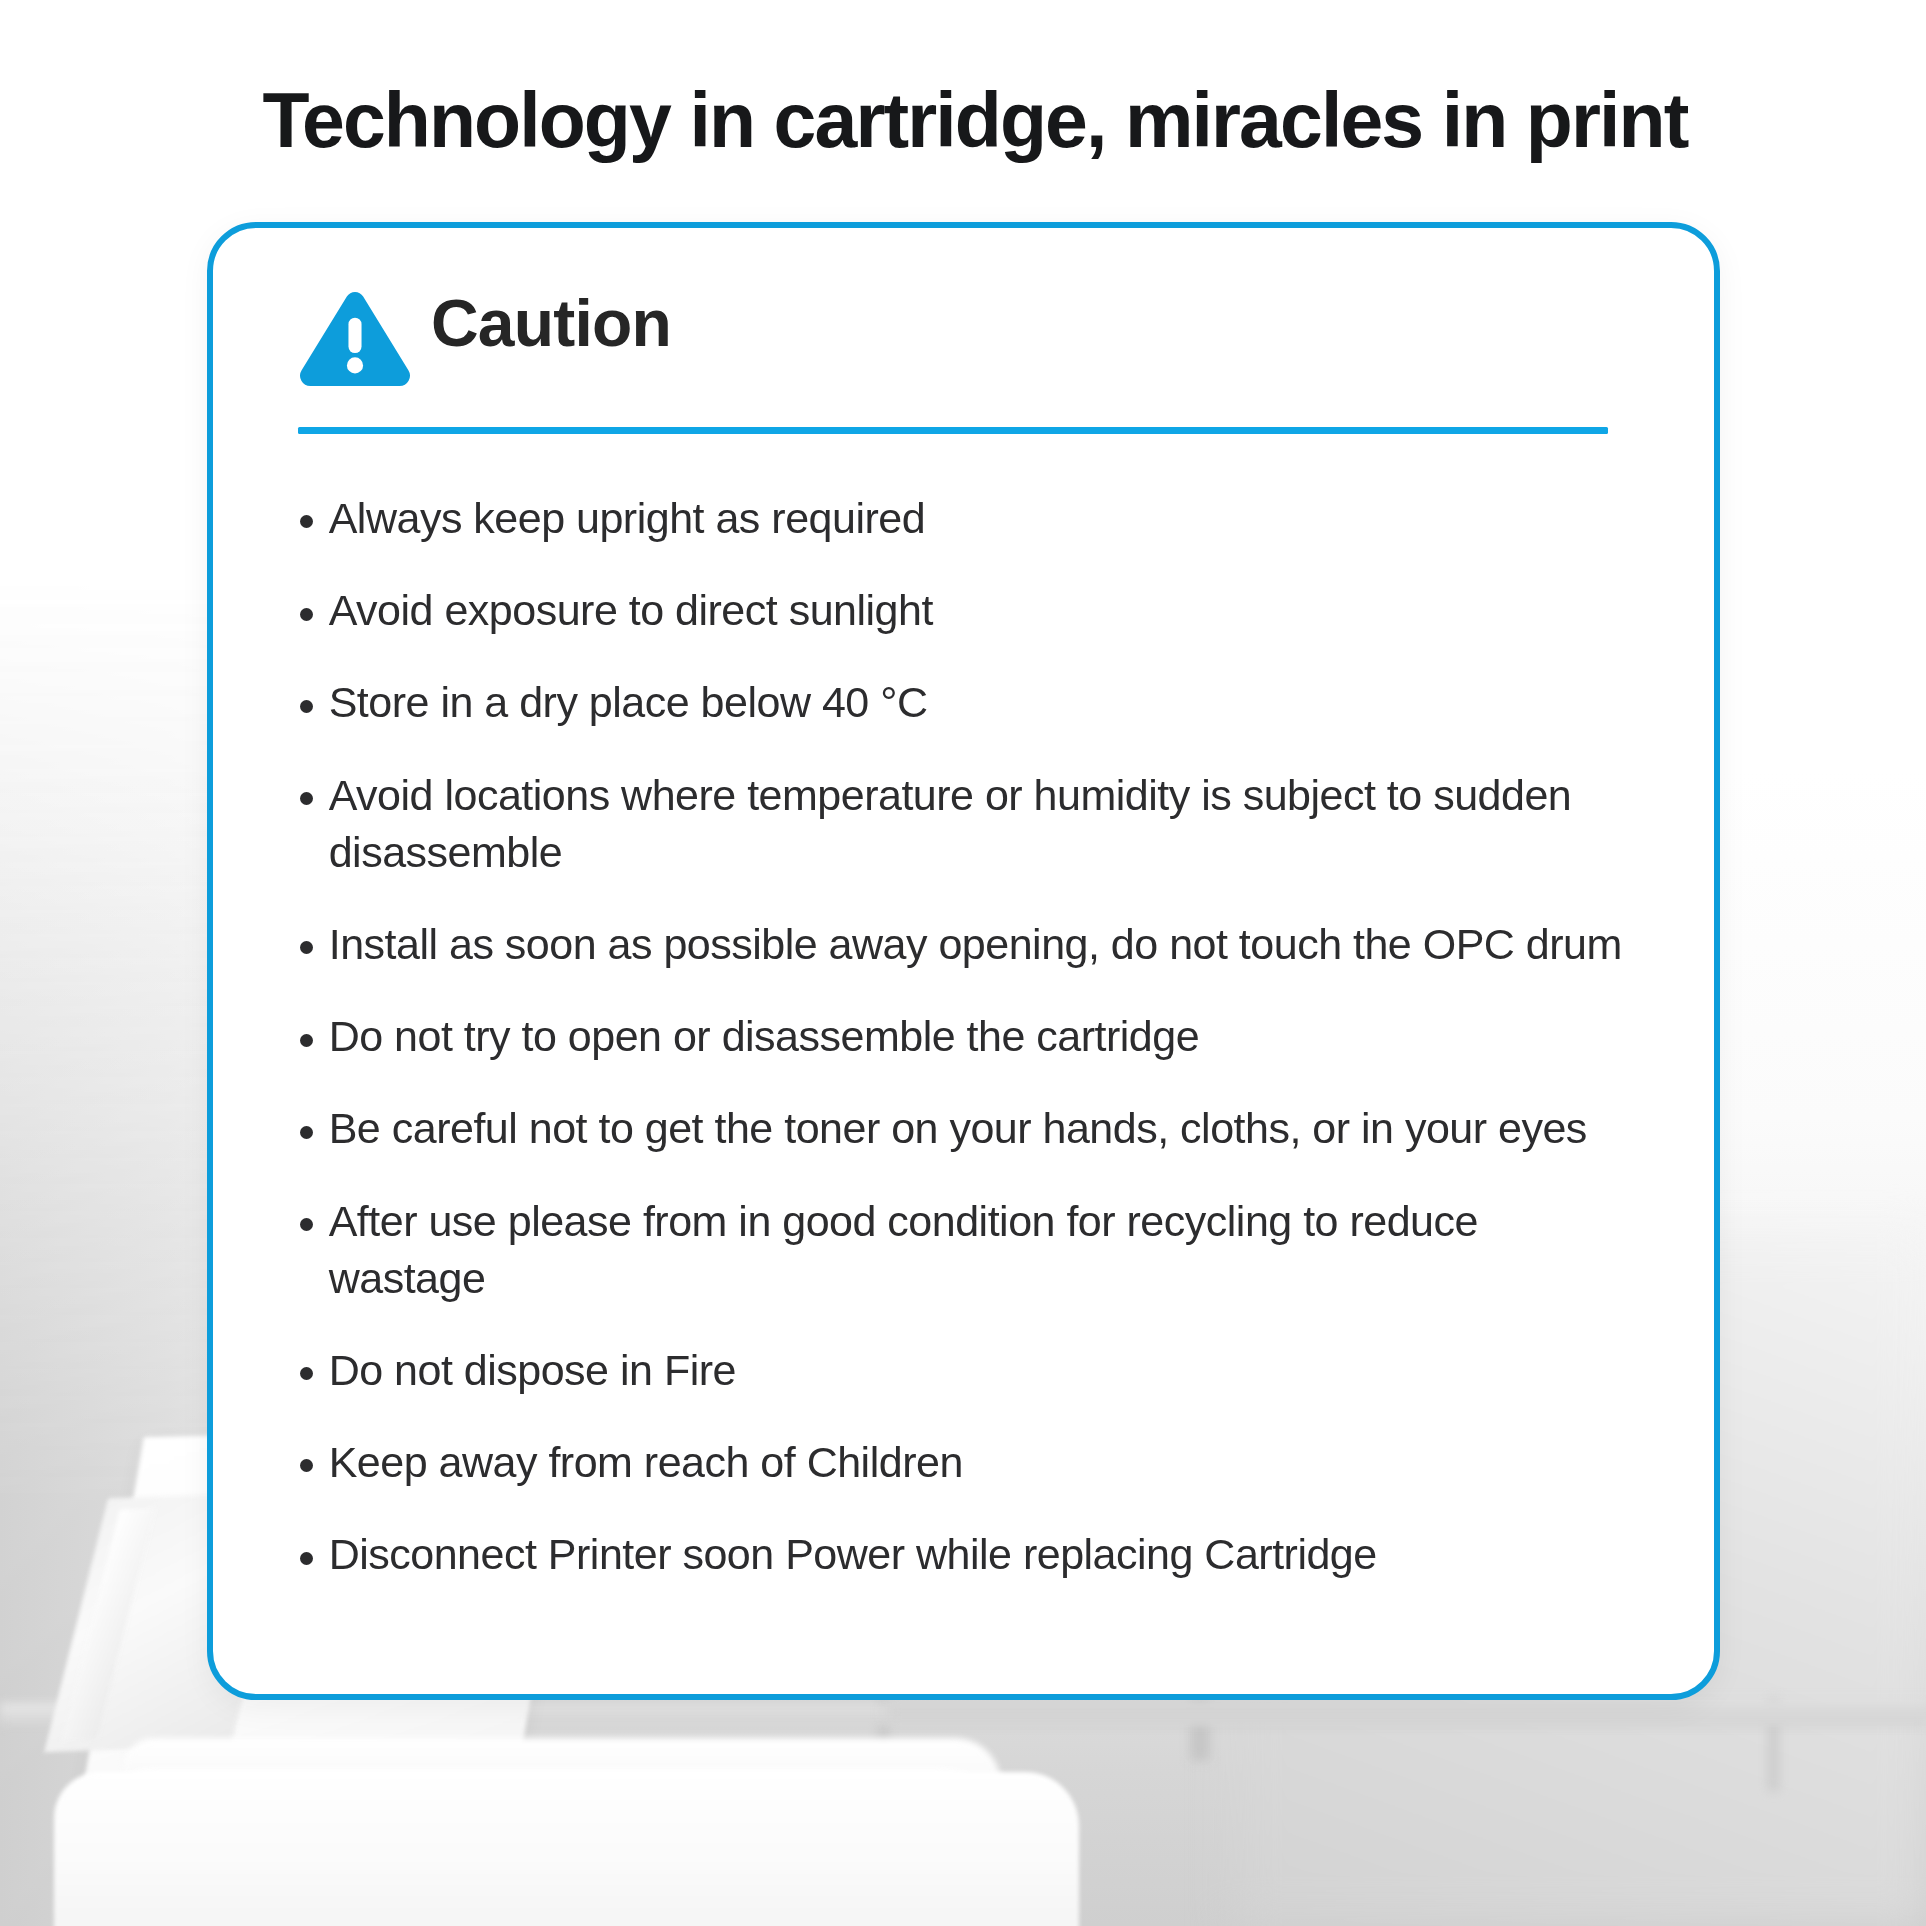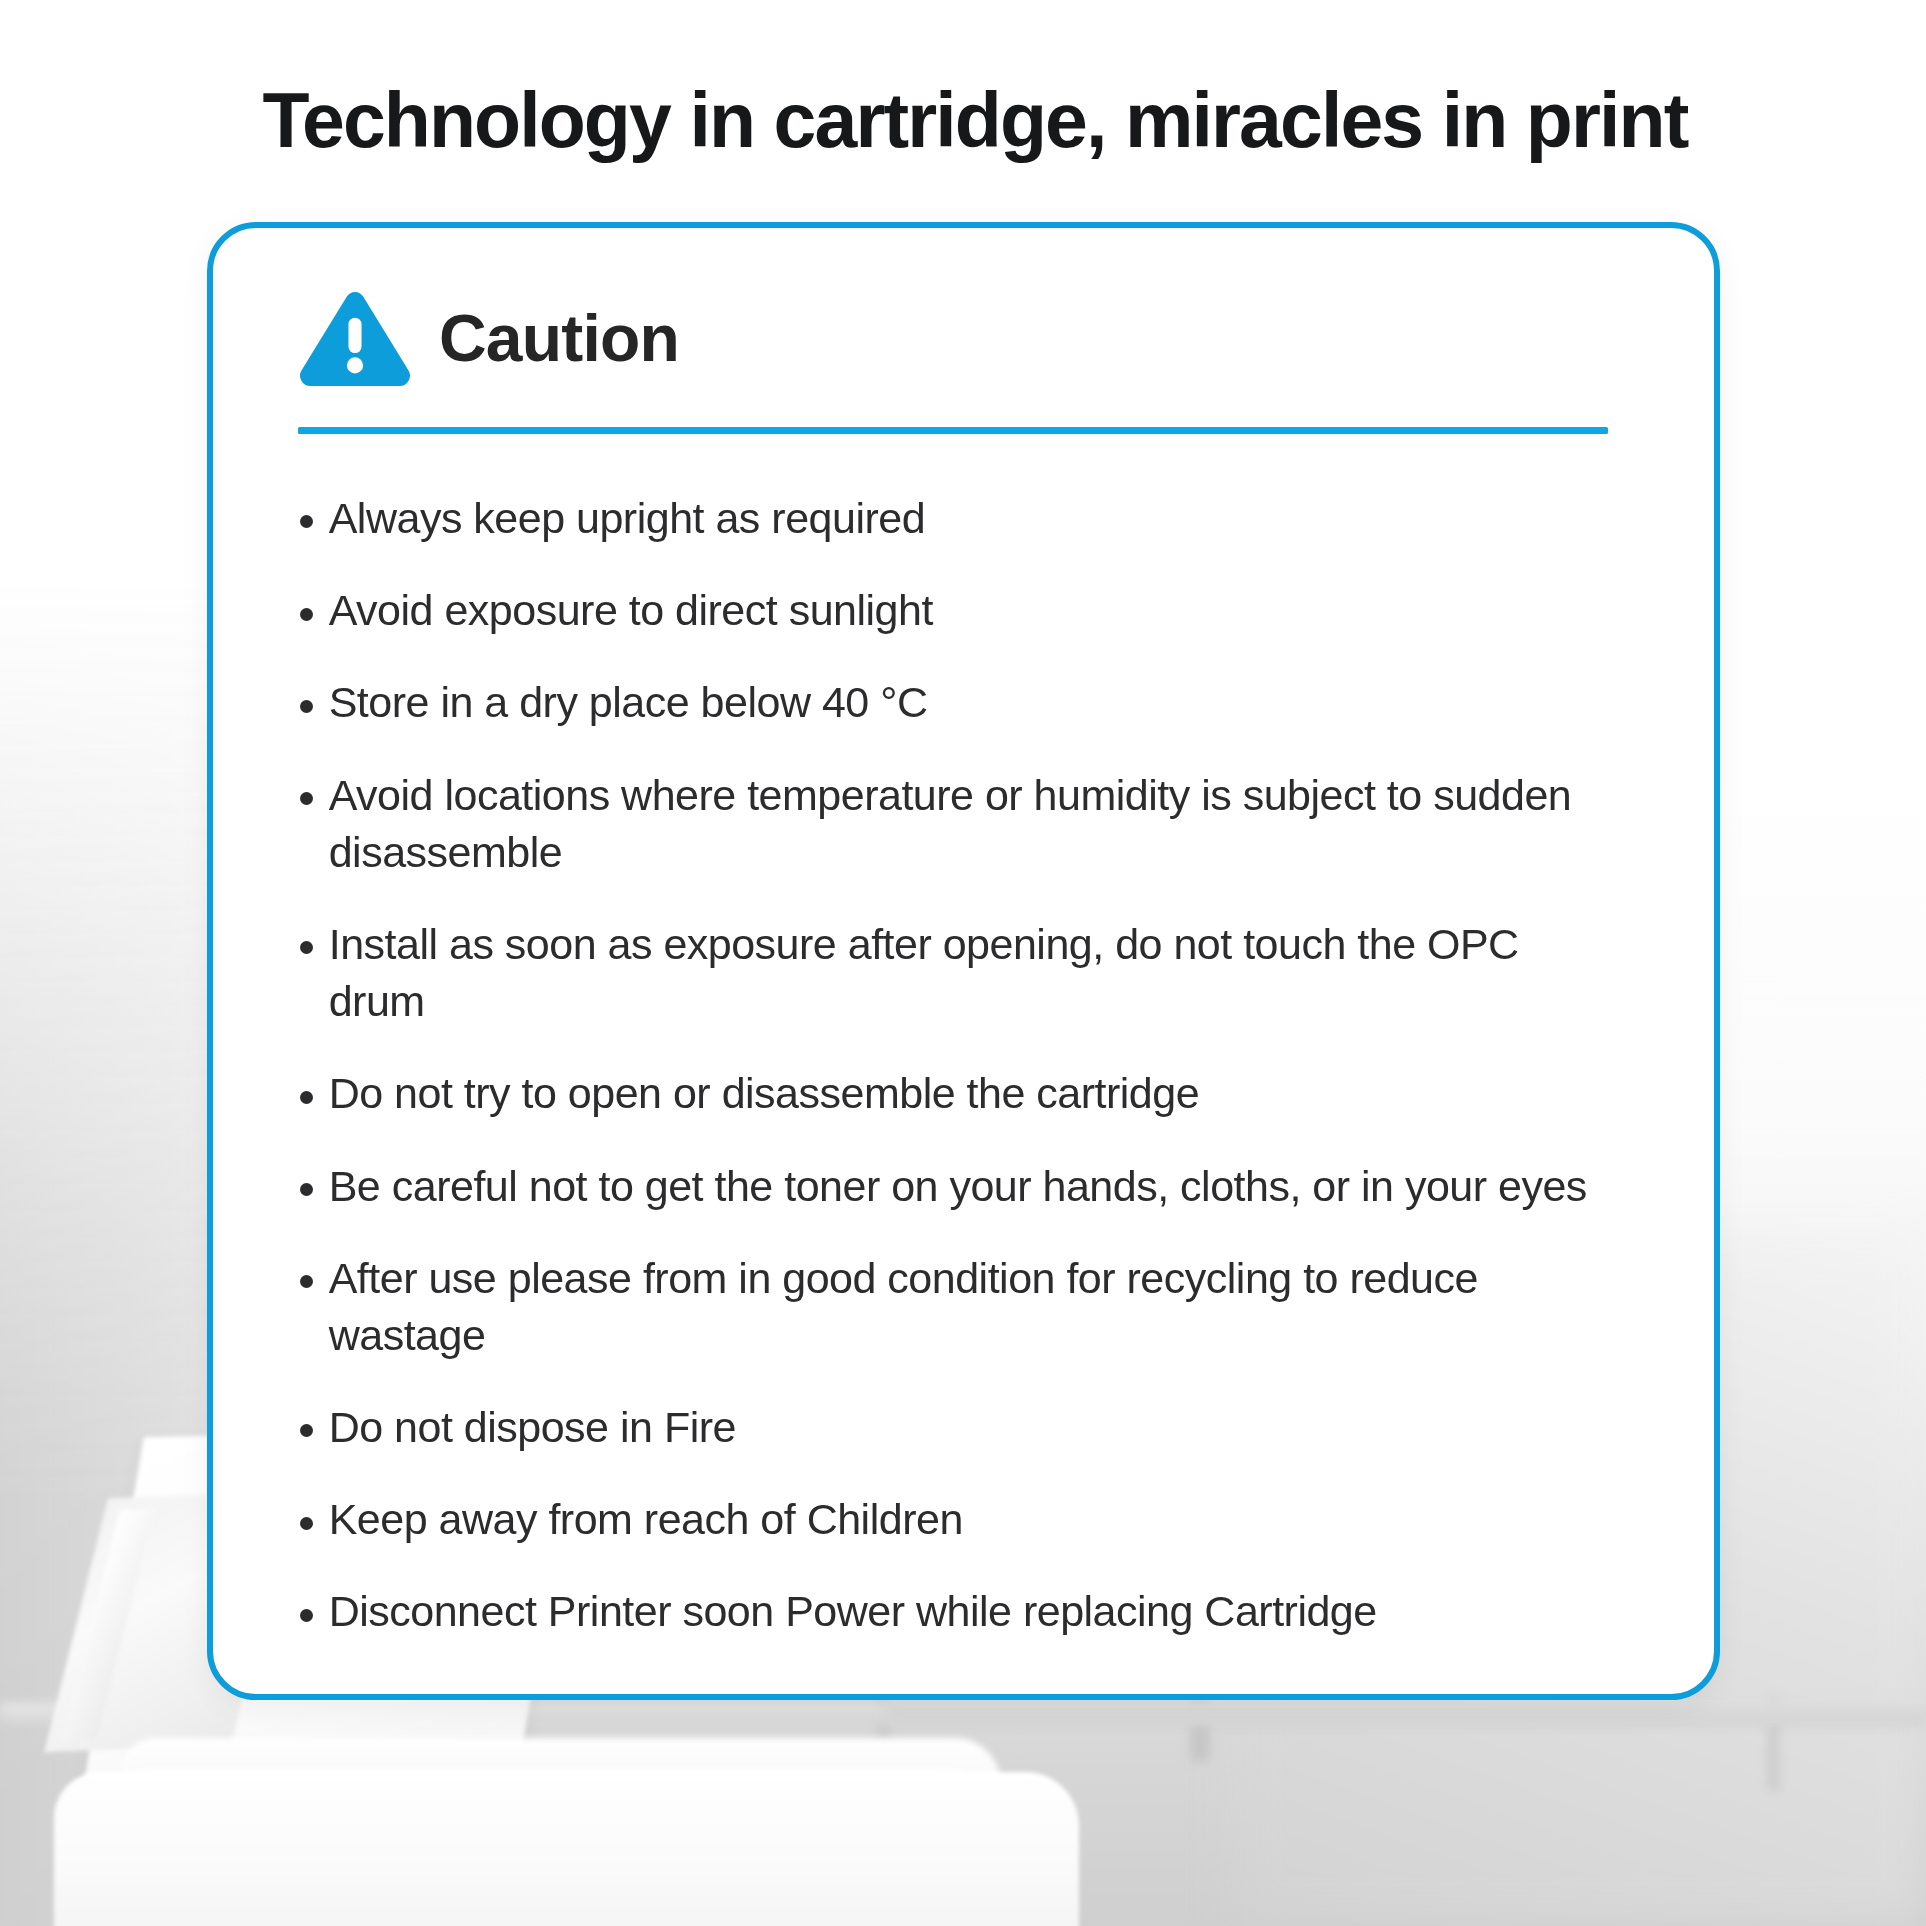--- a/index.html
+++ b/index.html
@@ -113,21 +113,21 @@
     left:207px;top:222px;
     width:1513px;height:1478px;
     box-sizing:border-box;
     background:#ffffff;
     border:6.2px solid #0d9ddb;
     border-radius:49px;
     box-shadow:0 7.7px 31px rgba(0,0,0,.05);
   }
   .card-header{
     position:absolute;left:85px;top:62px;
-    display:flex;align-items:center;gap:27px;
+    display:flex;gap:19px;
   }
   .warn-icon{width:114px;height:100px;display:block;}
   .card-header-title{
     font-size:66px;font-weight:bold;color:#262626;
     letter-spacing:-0.8px;line-height:1;
     padding-bottom:4.6px;
   }
   .card-divider{
     position:absolute;left:85px;top:199px;
     width:1310px;height:7px;background:#0fa6e6;border-radius:1.5px;
@@ -205,21 +205,21 @@
     <div class="list-item">
       <span class="bullet-dot"></span>
       <span class="list-item-text">Store in a dry place below 40 °C</span>
     </div>
     <div class="list-item">
       <span class="bullet-dot"></span>
       <span class="list-item-text">Avoid locations where temperature or humidity is subject to sudden disassemble</span>
     </div>
     <div class="list-item">
       <span class="bullet-dot"></span>
-      <span class="list-item-text">Install as soon as exposure after opening, do not touch the OPC drum</span>
+      <span class="list-item-text">Install as soon as possible away opening, do not touch the OPC drum</span>
     </div>
     <div class="list-item">
       <span class="bullet-dot"></span>
       <span class="list-item-text">Do not try to open or disassemble the cartridge</span>
     </div>
     <div class="list-item">
       <span class="bullet-dot"></span>
       <span class="list-item-text">Be careful not to get the toner on your hands, cloths, or in your eyes</span>
     </div>
     <div class="list-item">

